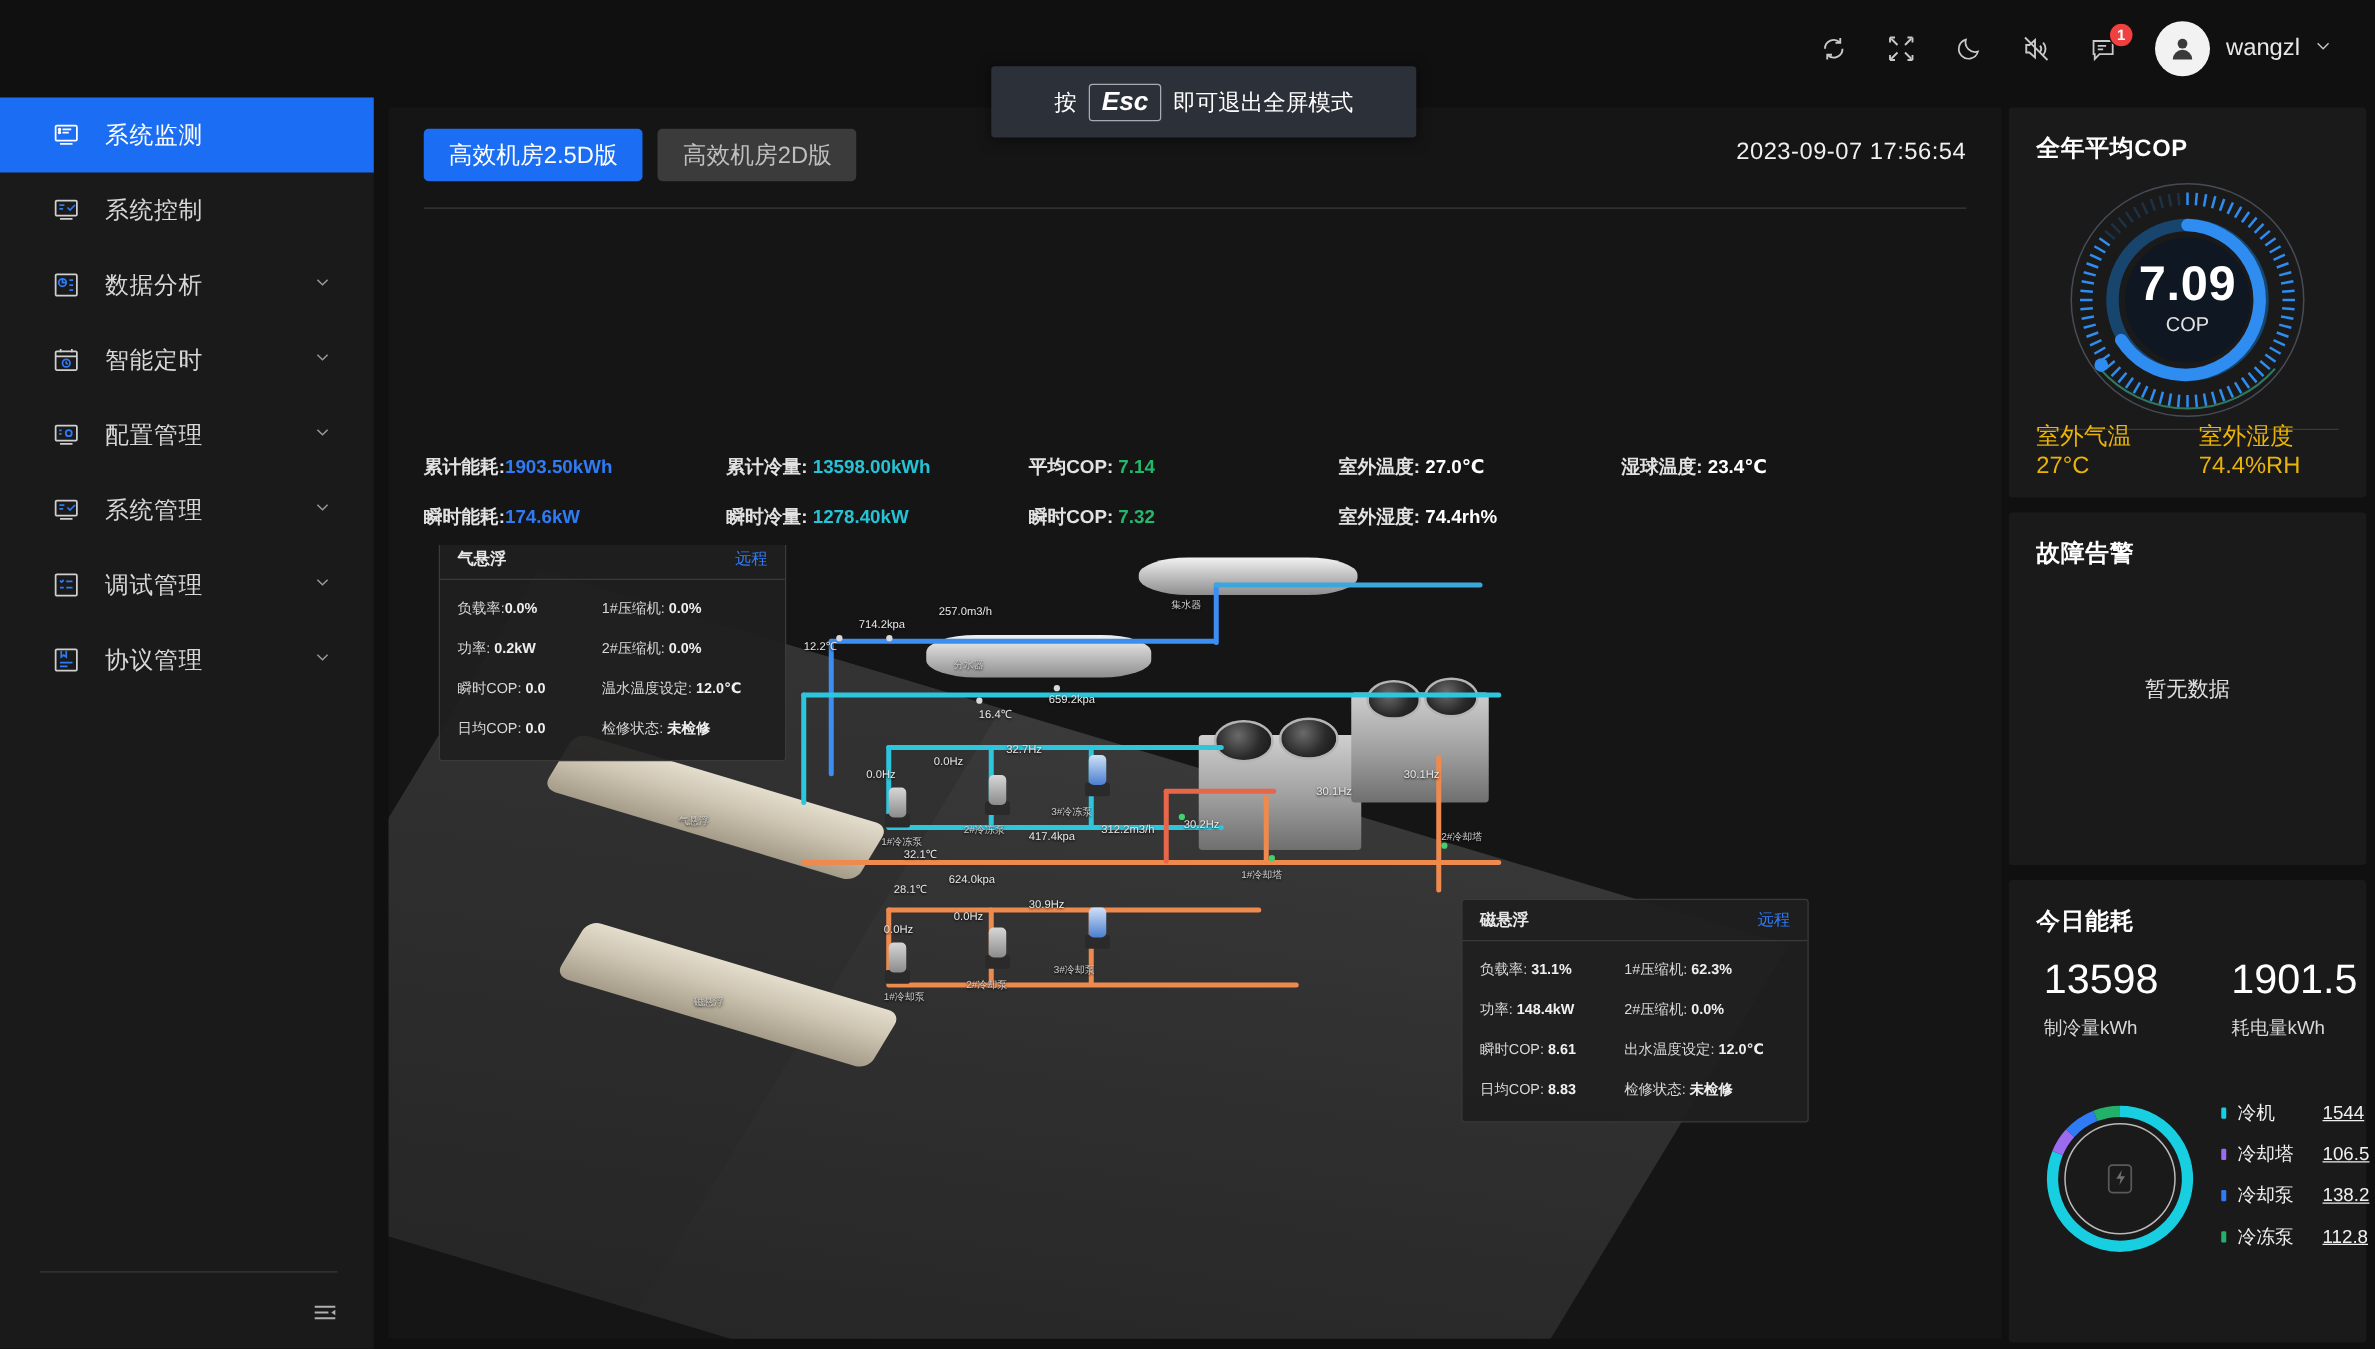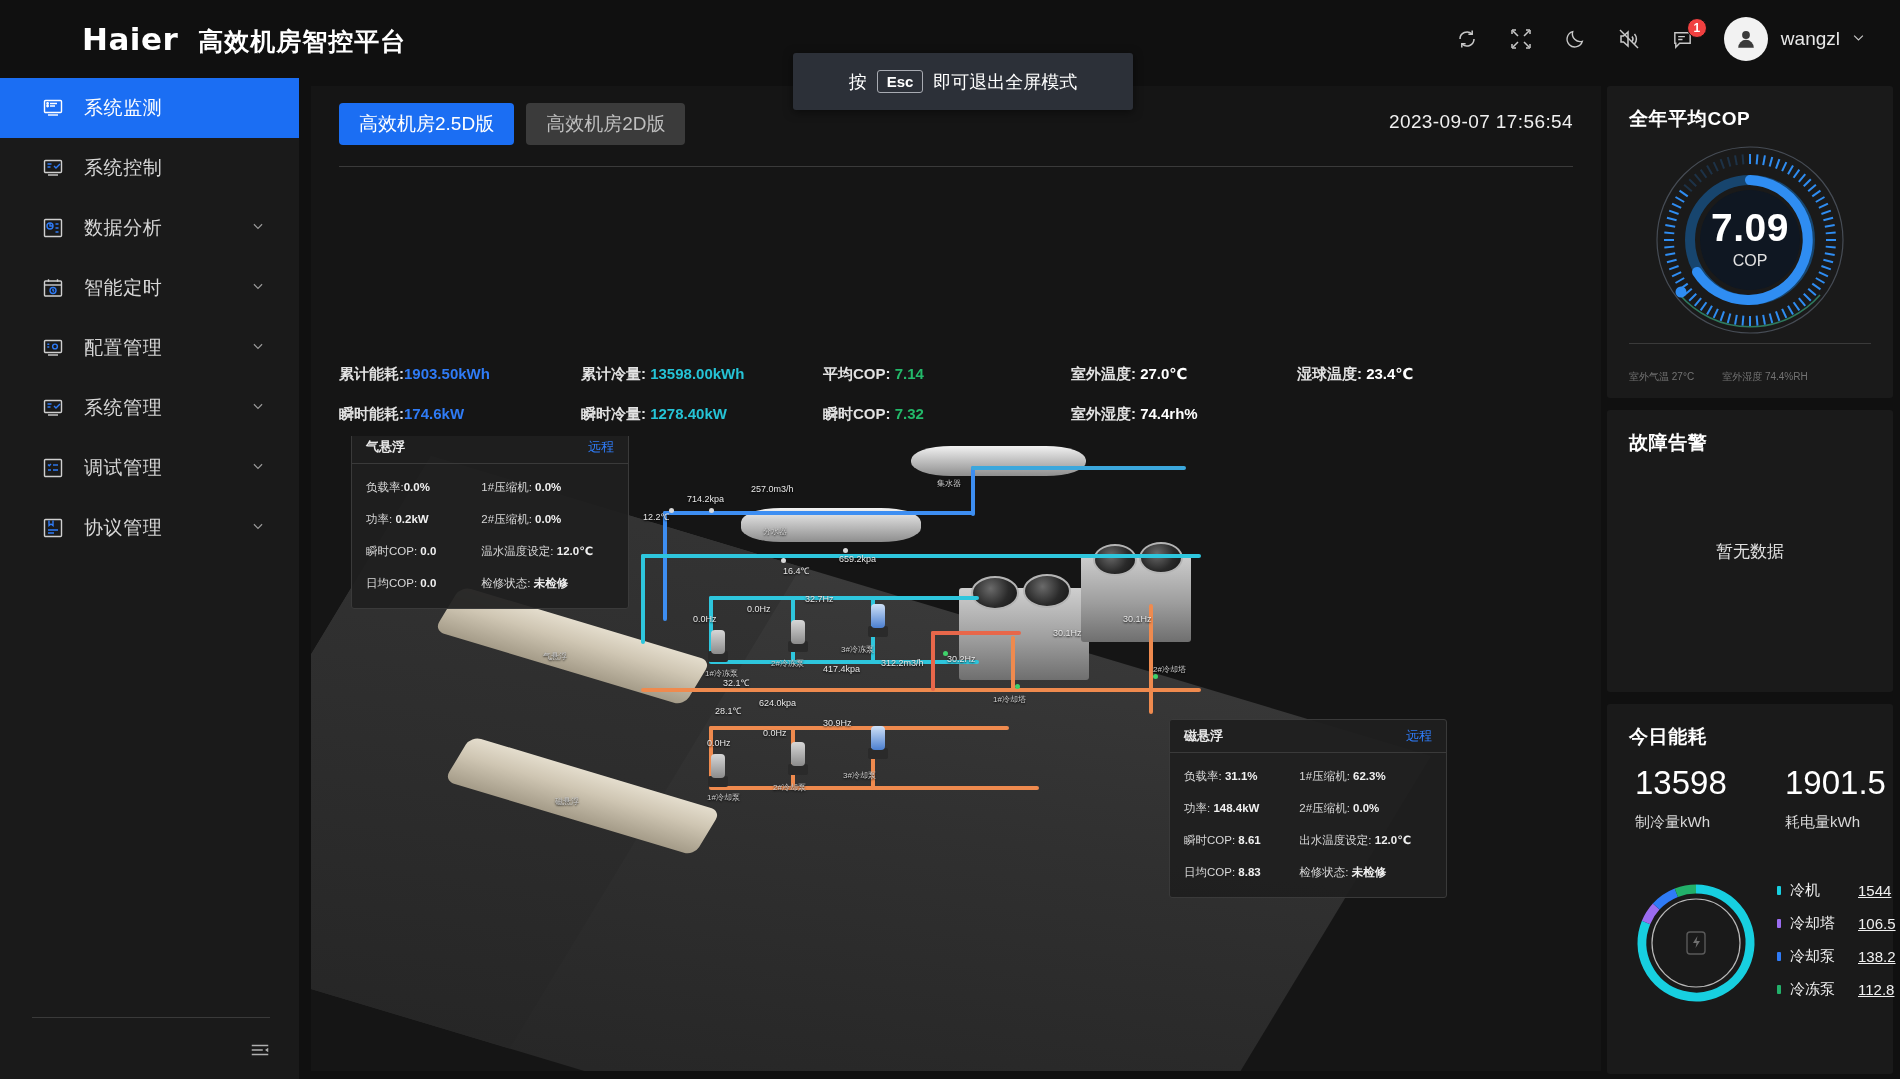--- a/index.html
+++ b/index.html
@@ -53,22 +53,23 @@
   
   .esc-tip {
     position: absolute; left: 793px; top: 53px; width: 340px; height: 57px;
     background: #2c3038; border-radius: 3px;
     display: flex; align-items: center; justify-content: center; gap: 10px;
     color: #fff; font-size: 18px; z-index: 40;
     box-shadow: 0 2px 10px rgba(0,0,0,.5);
   }
   .esc-key {
     border: 1px solid #a8abb2; border-radius: 3px; padding: 2px 9px;
-    font-size: 15px; font-weight: 700; color: #fff;
+    font-size: 21px; font-weight: 700; color: #fff;
     font-family: "Liberation Sans", sans-serif;
+    font-style: italic;
   }
 
   
   .sidebar {
     position: absolute; left: 0; top: 78px; width: 299px; height: 1001px;
     background: #1a1a1a;
   }
   .menu-item {
     height: 60px; display: flex; align-items: center; cursor: pointer;
     padding-left: 40px; position: relative;
@@ -189,21 +190,21 @@
   .gauge-wrap { position: absolute; left: 50%; top: 54px; transform: translateX(-50%); width: 200px; height: 200px; }
   .gauge-num {
     position: absolute; left: 0; top: 66px; width: 200px; text-align: center;
     font-size: 39px; font-weight: 700; color: #ffffff; letter-spacing: .5px;
   }
   .gauge-unit {
     position: absolute; left: 0; top: 112px; width: 200px; text-align: center;
     font-size: 16px; color: #e2e2e2;
   }
   .card-rule { position: absolute; left: 22px; bottom: 54px; width: 242px; height: 1px; background: #3a3a3a; }
-  .wx-row { position: absolute; left: 22px; bottom: 14px; display: flex; gap: 28px; font-size: 10px; color: #737373; }
+  .wx-row { position: absolute; left: 22px; bottom: 14px; display: flex; gap: 28px; font-size: 19px; color: #eab308; }
   .nodata {
     position: absolute; left: 0; top: 0; width: 286px; height: 282px;
     display: flex; align-items: center; justify-content: center;
     font-size: 17px; color: #e0e0e0;
   }
   .energy-nums { position: absolute; left: 28px; top: 62px; display: flex; gap: 32px; }
   .en-val { font-size: 33px; font-weight: 400; color: #ffffff; line-height: 1; }
   .en-lab { font-size: 15px; color: #d8d8d8; margin-top: 14px; }
   .en-col { width: 118px; }
   .donut-wrap { position: absolute; left: 26px; top: 176px; width: 126px; height: 126px; }
@@ -212,24 +213,20 @@
   .lg-dot { width: 4px; height: 9px; border-radius: 1px; margin-right: 9px; }
   .lg-name { min-width: 62px; }
   .lg-val { margin-left: 6px; text-decoration: underline; }
 </style>
 </head>
 <body>
 
 <div id="app">
 
   <div class="header">
-    <div class="brand">
-      <span class="brand-logo">Haier</span>
-      <span class="brand-title">高效机房智控平台</span>
-    </div>
 
     <div class="header-right">
 
       <div class="hicon">
         <svg width="24" height="24" viewBox="0 0 24 24" fill="none" stroke="#c9c9c9" stroke-width="1.5">
           <path d="M19 12a7 7 0 0 1-11.9 5M5 12a7 7 0 0 1 11.9-5"></path>
           <path d="M17.2 3.4V7.2H13.4M6.8 20.6v-3.8h3.8"></path>
         </svg>
       </div>
 

